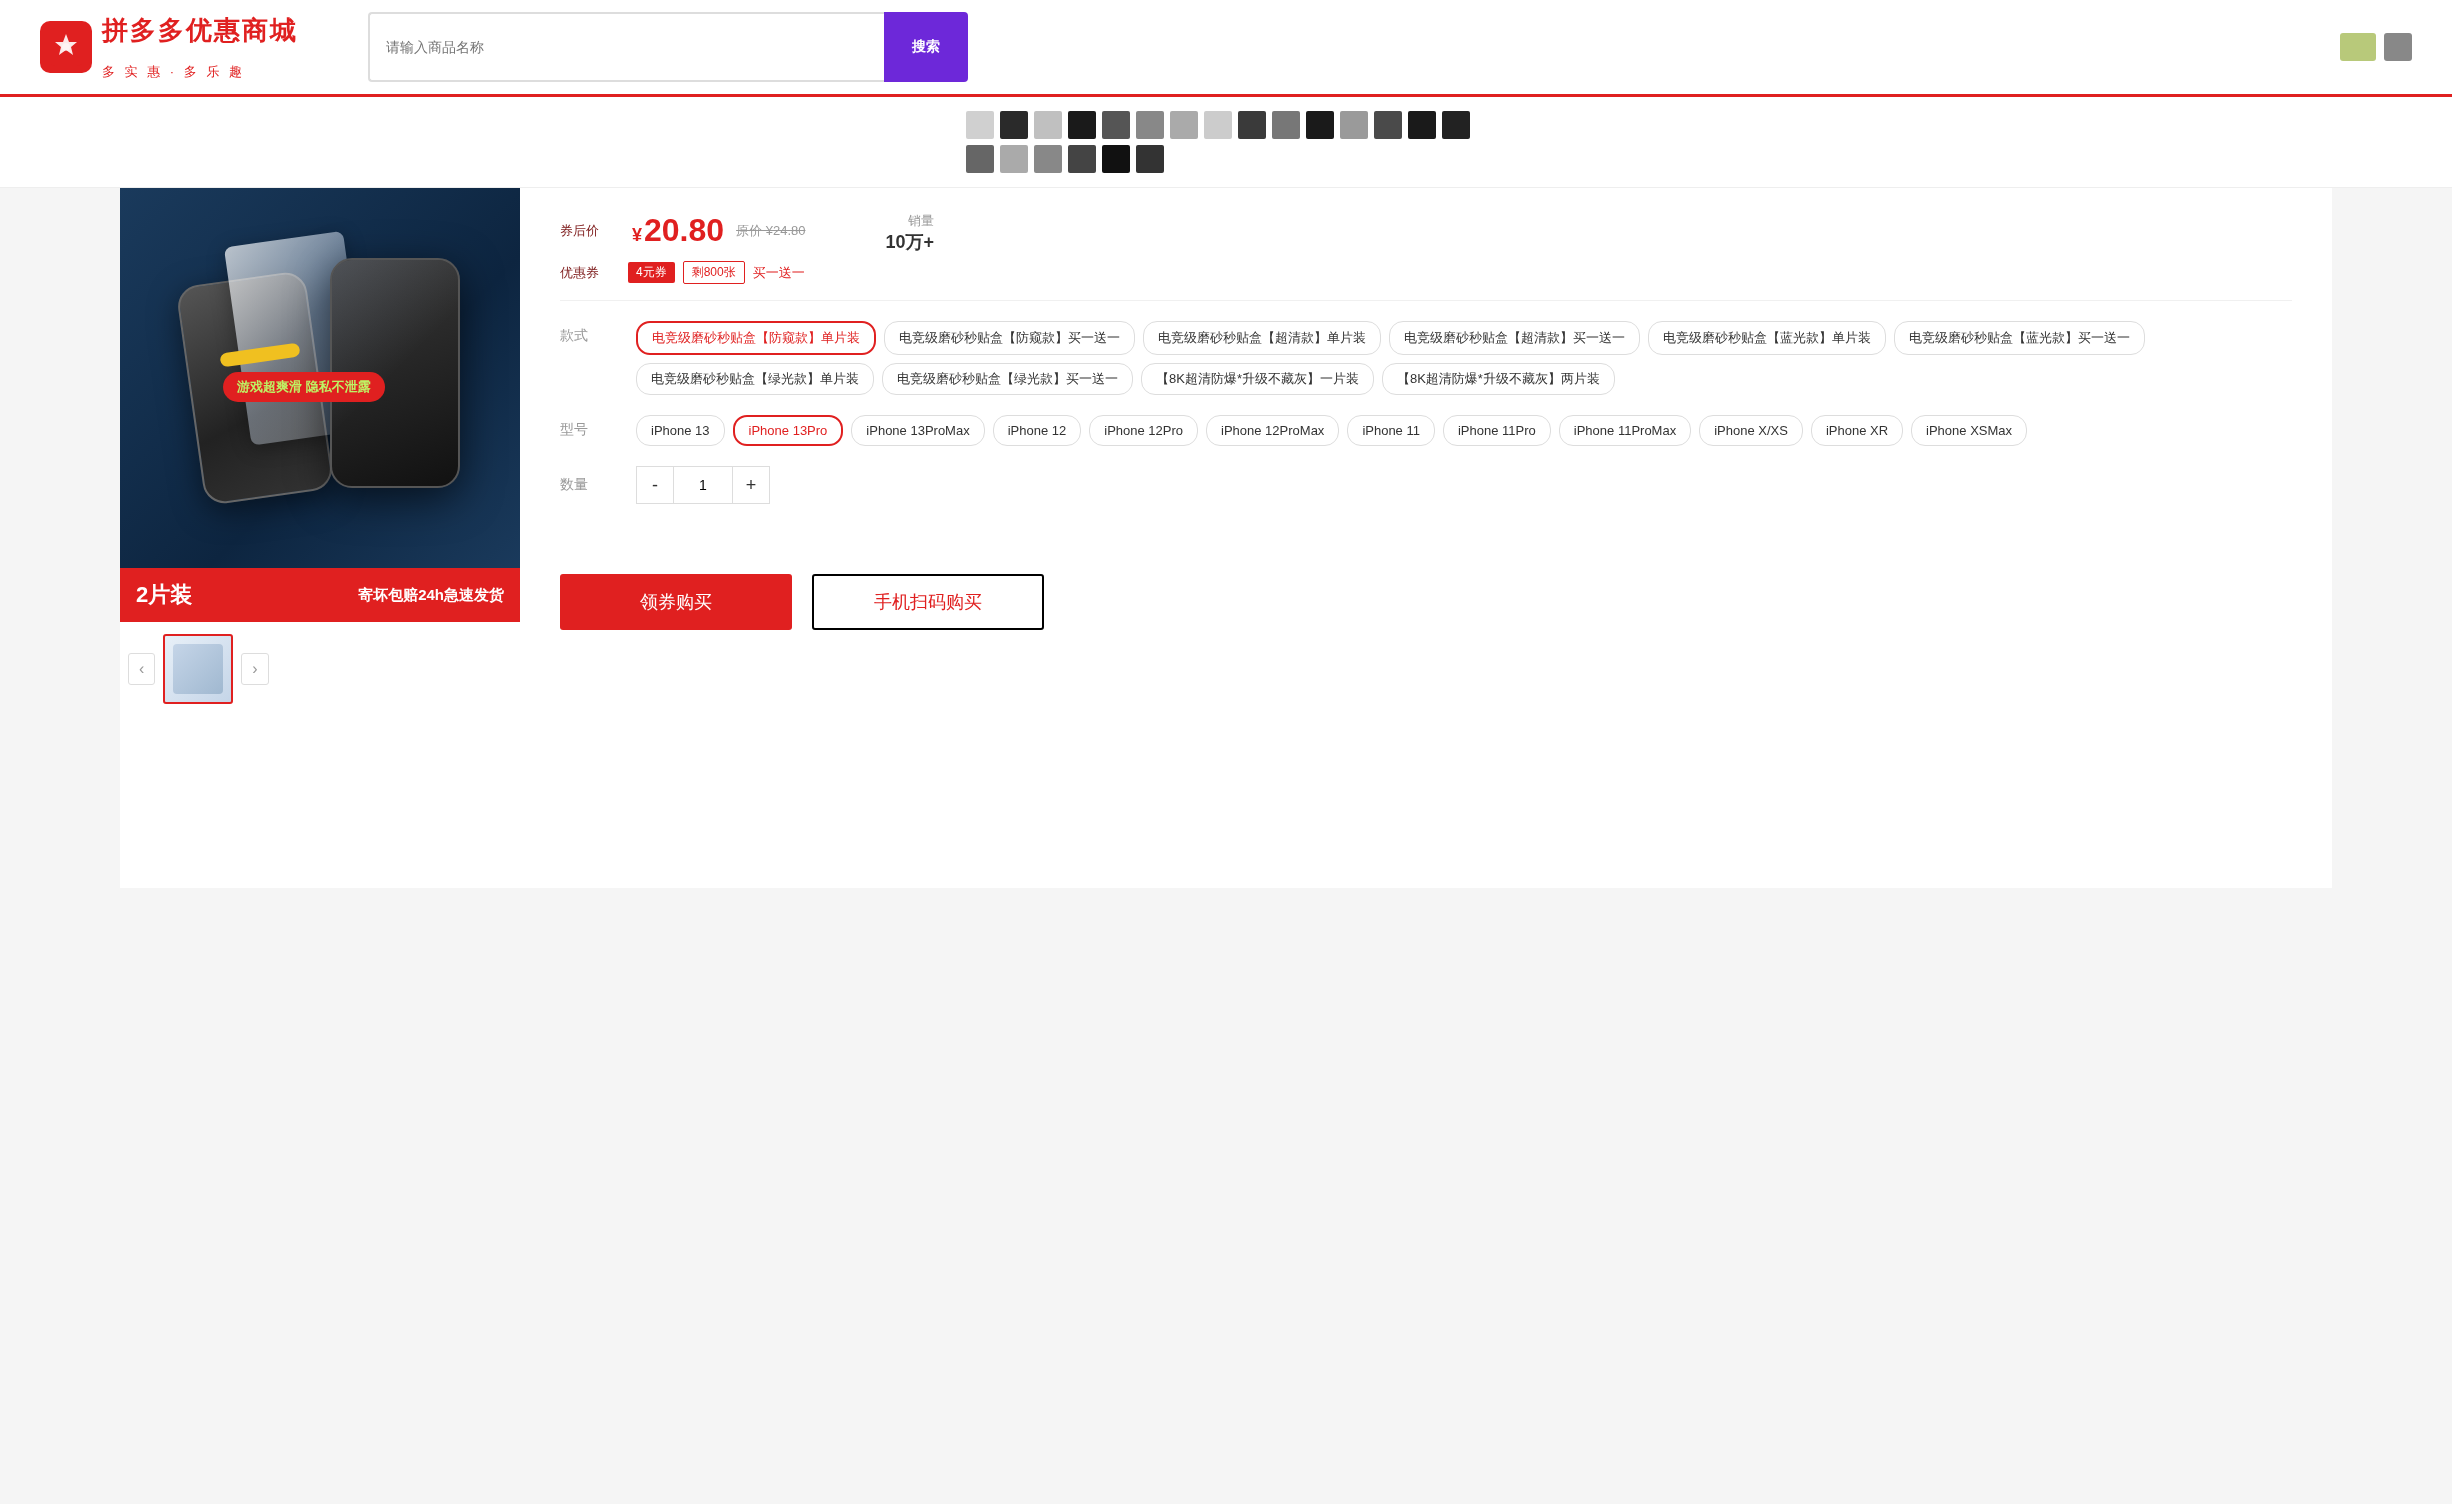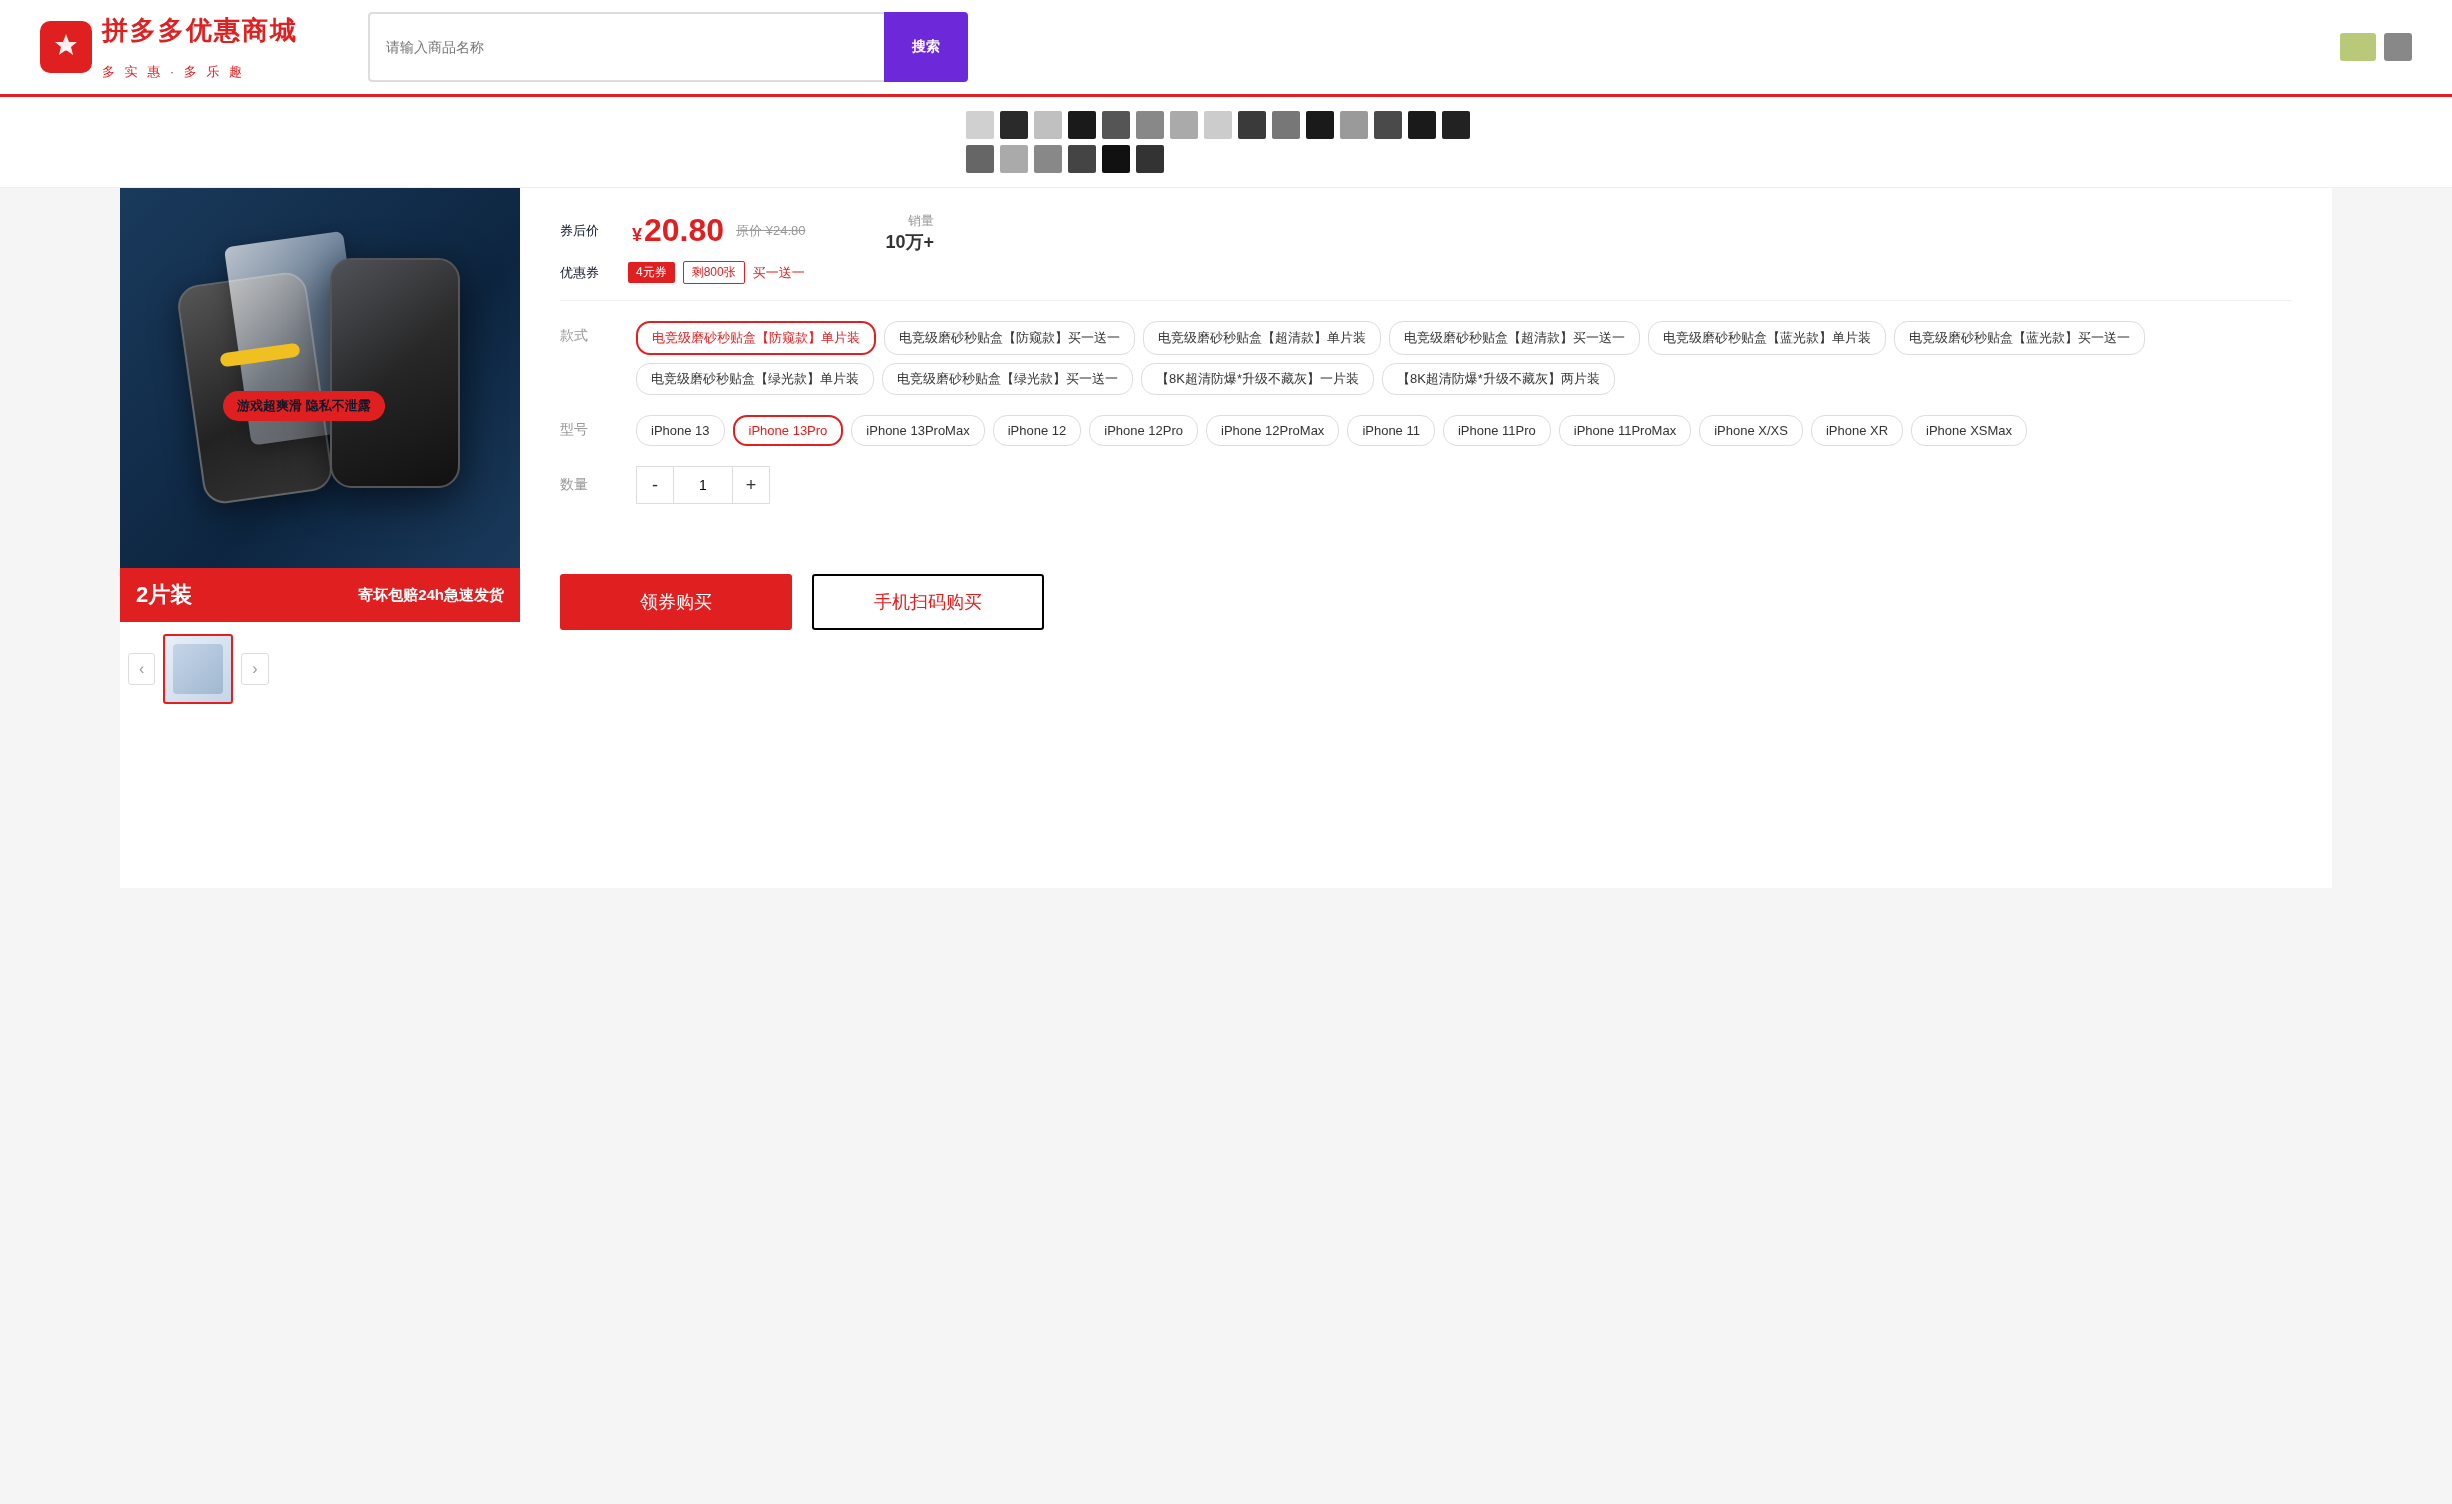--- a/index.html
+++ b/index.html
@@ -16,35 +16,35 @@
     .search-area { display: flex; flex: 1; max-width: 600px; margin-left: 40px; }
     .search-input { flex: 1; border: 2px solid #ddd; border-right: none; padding: 10px 16px; font-size: 14px; color: #999; outline: none; border-radius: 4px 0 0 4px; }
     .search-btn { background: #6d28d9; color: #fff; border: none; padding: 26px 28px; font-size: 14px; cursor: pointer; border-radius: 0 4px 4px 0; font-weight: bold; }
     .header-icons { margin-left: auto; display: flex; gap: 8px; align-items: center; }
     .header-icon-box { width: 36px; height: 28px; background: #b8c97a; border-radius: 3px; }
     .header-icon-box2 { width: 28px; height: 28px; background: #888; border-radius: 3px; }
 
     
     .product-image-panel { width: 400px; min-width: 400px; background: #fff; padding: 0; position: relative; }
     .product-main-img { width: 400px; height: 380px; background: linear-gradient(135deg, #1a3a5c 0%, #0d2540 60%, #1a3a5c 100%); display: flex; align-items: center; justify-content: center; position: relative; overflow: hidden; }
-    .product-badge { position: absolute; top: 50%; left: 50%; transform: translate(-60%, -20%); background: #e02020; color: #0f172a; padding: 6px 14px; border-radius: 20px; font-size: 13px; font-weight: bold; white-space: nowrap; margin-top: 19px; }
+    .product-badge { position: absolute; top: 50%; left: 50%; transform: translate(-60%, -20%); background: #e02020; color: #bef264; padding: 6px 14px; border-radius: 20px; font-size: 13px; font-weight: bold; white-space: nowrap; }
     .product-bottom-bar { background: #e02020; color: #fff; display: flex; align-items: center; justify-content: space-between; padding: 12px 16px; font-size: 16px; font-weight: bold; }
     .product-bottom-left { font-size: 22px; }
     .product-thumbnails { display: flex; align-items: center; padding: 12px 8px; background: #fff; gap: 8px; position: relative; }
     .thumb-prev, .thumb-next { background: none; border: 1px solid #ddd; color: #999; padding: 6px 10px; cursor: pointer; font-size: 16px; border-radius: 3px; }
     .thumb-img { width: 70px; height: 70px; background: linear-gradient(135deg, #e8f0f8, #c5d5e8); border: 2px solid #e02020; border-radius: 3px; display: flex; align-items: center; justify-content: center; }
 
     
     .product-detail-panel { flex: 1; background: #fff; padding: 0 40px 30px 40px; }
 
     
     .price-section { padding: 24px 0 16px 0; border-bottom: 1px solid #f0f0f0; display: flex; align-items: flex-start; gap: 80px; }
     .price-left { display: flex; flex-direction: column; gap: 12px; }
     .price-row { display: flex; align-items: center; gap: 12px; }
-    .price-label { color: #0f172a; font-size: 13px; width: 60px; }
+    .price-label { color: #7f1d1d; font-size: 13px; width: 60px; }
     .price-current { font-size: 32px; font-weight: bold; color: #e02020; }
     .price-currency { font-size: 18px; font-weight: bold; color: #e02020; }
     .price-original { color: #999; font-size: 13px; text-decoration: line-through; }
     .coupon-row { display: flex; align-items: center; gap: 8px; }
     .coupon-tag { background: #e02020; color: #fff; font-size: 12px; padding: 2px 8px; border-radius: 2px; }
     .coupon-remain { background: #fff; border: 1px solid #e02020; color: #e02020; font-size: 12px; padding: 2px 8px; border-radius: 2px; }
     .coupon-link { color: #e02020; font-size: 13px; cursor: pointer; }
     .sales-info { text-align: right; }
     .sales-label { color: #999; font-size: 13px; }
     .sales-count { font-size: 18px; font-weight: bold; color: #333; }

